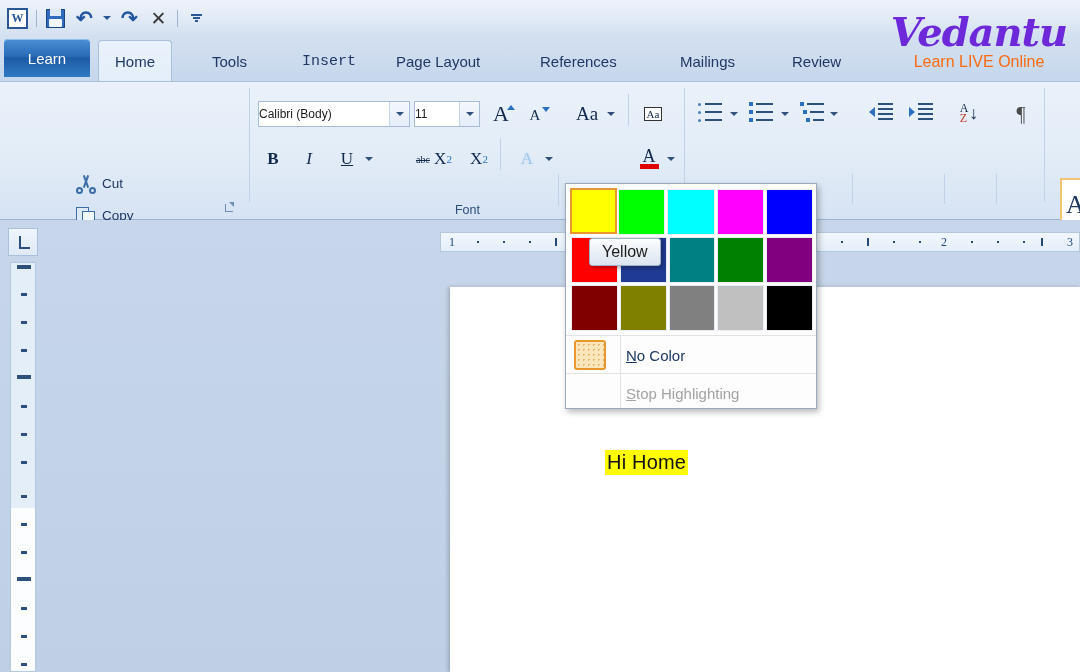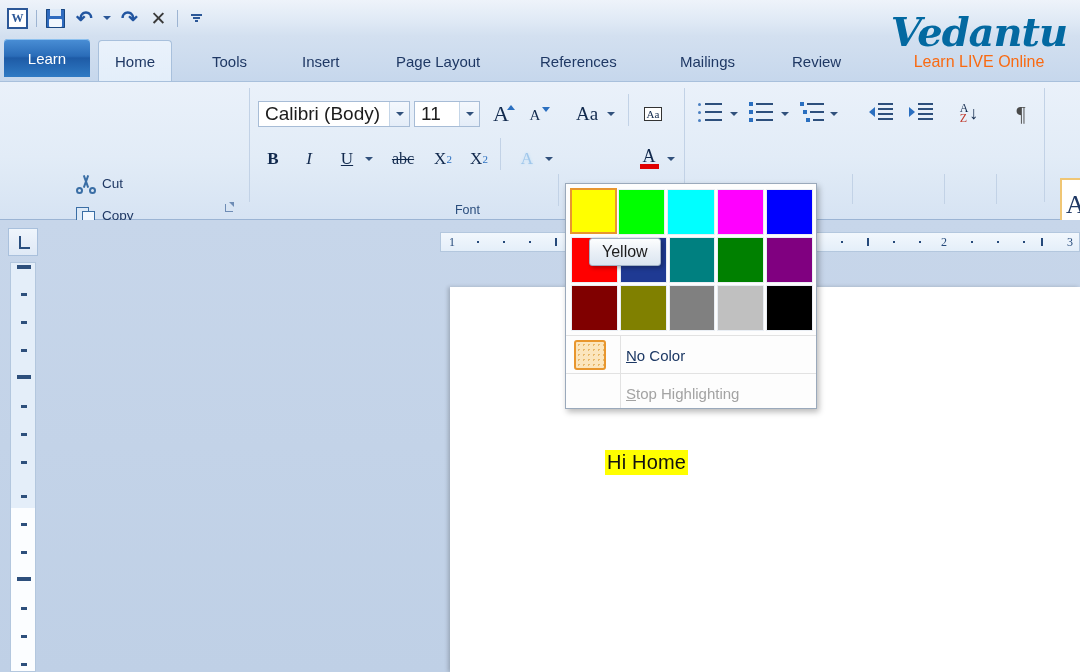--- a/index.html
+++ b/index.html
@@ -109,21 +109,21 @@
   .ic-cut b{left:0;} .ic-cut s{right:0;}
   
   .ic-copy:before{content:"";position:absolute;left:0;top:1px;width:11px;height:14px;background:#dce9f7;border:1.4px solid #3a6ea5;}
   .ic-copy:after{content:"";position:absolute;left:6px;top:5px;width:11px;height:14px;background:#f2f8ff;border:1.4px solid #3a6ea5;}
   
   .ic-brush:before{content:"";position:absolute;left:1px;top:10px;width:13px;height:8px;background:#f0c674;border:1px solid #b78f3e;transform:rotate(-22deg);}
   .ic-brush:after{content:"";position:absolute;left:10px;top:1px;width:9px;height:7px;background:#4a7fc1;border:1px solid #2b5e9e;transform:rotate(-22deg);}
 
   
   .fbox { position:absolute; background:#fff; border:1px solid #a7bcd6; height:26px;
-          display:flex; align-items:center; padding-left:6px; font-size:19px; color:#1c1c1c; }
+          display:flex; align-items:center; font-size:12px; color:#1c1c1c; }
   .fbox .dd { position:absolute; right:0; top:0; width:20px; height:24px; display:flex; align-items:center; justify-content:center;
               background:linear-gradient(to bottom,#f4f8fd,#e4edf8); border-left:1px solid #c5d6e8; }
   .caret { width:0;height:0;border-left:4px solid transparent;border-right:4px solid transparent;border-top:4px solid #31517c; }
   .fb { position:absolute; width:30px; height:30px; display:flex; align-items:center; justify-content:center;
         font-size:17px; color:#11294d; font-family:"Liberation Serif", serif; }
   .divv { position:absolute; width:1px; background:#c2d2e6; }
 
   .btn-sq { position:absolute; width:30px; height:30px; display:flex; align-items:center; justify-content:center; }
   .hl-main {
     position:absolute; left:568px; top:143px; width:38px; height:32px;
@@ -232,29 +232,29 @@
       <span class="bars-caret">
           <i></i>
           <i style="width:7px"></i>
           <i style="width:3px"></i>
         </span>
     </div>
   </div>
 </div>
 
 <div id="logo">
-  <div class="mark" style="color: #0369a1;">Vedantu</div>
+  <div class="mark" style="color: #6d28d9;">Vedantu</div>
   <div class="tag" style="color: rgb(249, 106, 18);">Learn LIVE Online</div>
 </div>
 
 <div id="tabs">
   <div class="tab file" style="left:4px;">Learn</div>
   <div class="tab active" style="left:98px;">Home</div>
   <div class="tab" style="left:196px;">Tools</div>
-  <div class="tab" style="left:286px;">Insert</div>
+  <div class="tab" style="left:286px;font-family:Liberation Mono, monospace;">Insert</div>
   <div class="tab" style="left:380px;">Page Layout</div>
   <div class="tab" style="left:524px;">References</div>
   <div class="tab" style="left:664px;">Mailings</div>
   <div class="tab" style="left:776px;">Review</div>
 </div>
 
 <div id="ribbon">
 
   <div class="grp" style="left:0; width:250px;">
 
@@ -320,21 +320,21 @@
   </div>
   <div class="fb" style="left:294px; top:62px; font-style:italic;">
     <span>I</span>
   </div>
   <div class="fb" style="left:332px; top:62px; text-decoration:underline;">
     <span>U</span>
   </div>
   <div class="fb" style="left:362px; top:62px; width:14px;">
       <i class="caret"></i>
     </div>
-  <div class="fb" style="left:388px; top:62px; text-decoration:line-through; font-size:16px;">
+  <div class="fb" style="left:408px; top:62px; text-decoration:line-through; font-size:10px;">
     <span>abc</span>
   </div>
   <div class="fb" style="left:428px; top:62px;">
     <span>X</span>
       <sub style="color:#2a6fc0;font-size:11px">2</sub>
   </div>
   <div class="fb" style="left:464px; top:62px;">
     <span>X</span>
       <sup style="color:#2a6fc0;font-size:11px">2</sup>
   </div>

